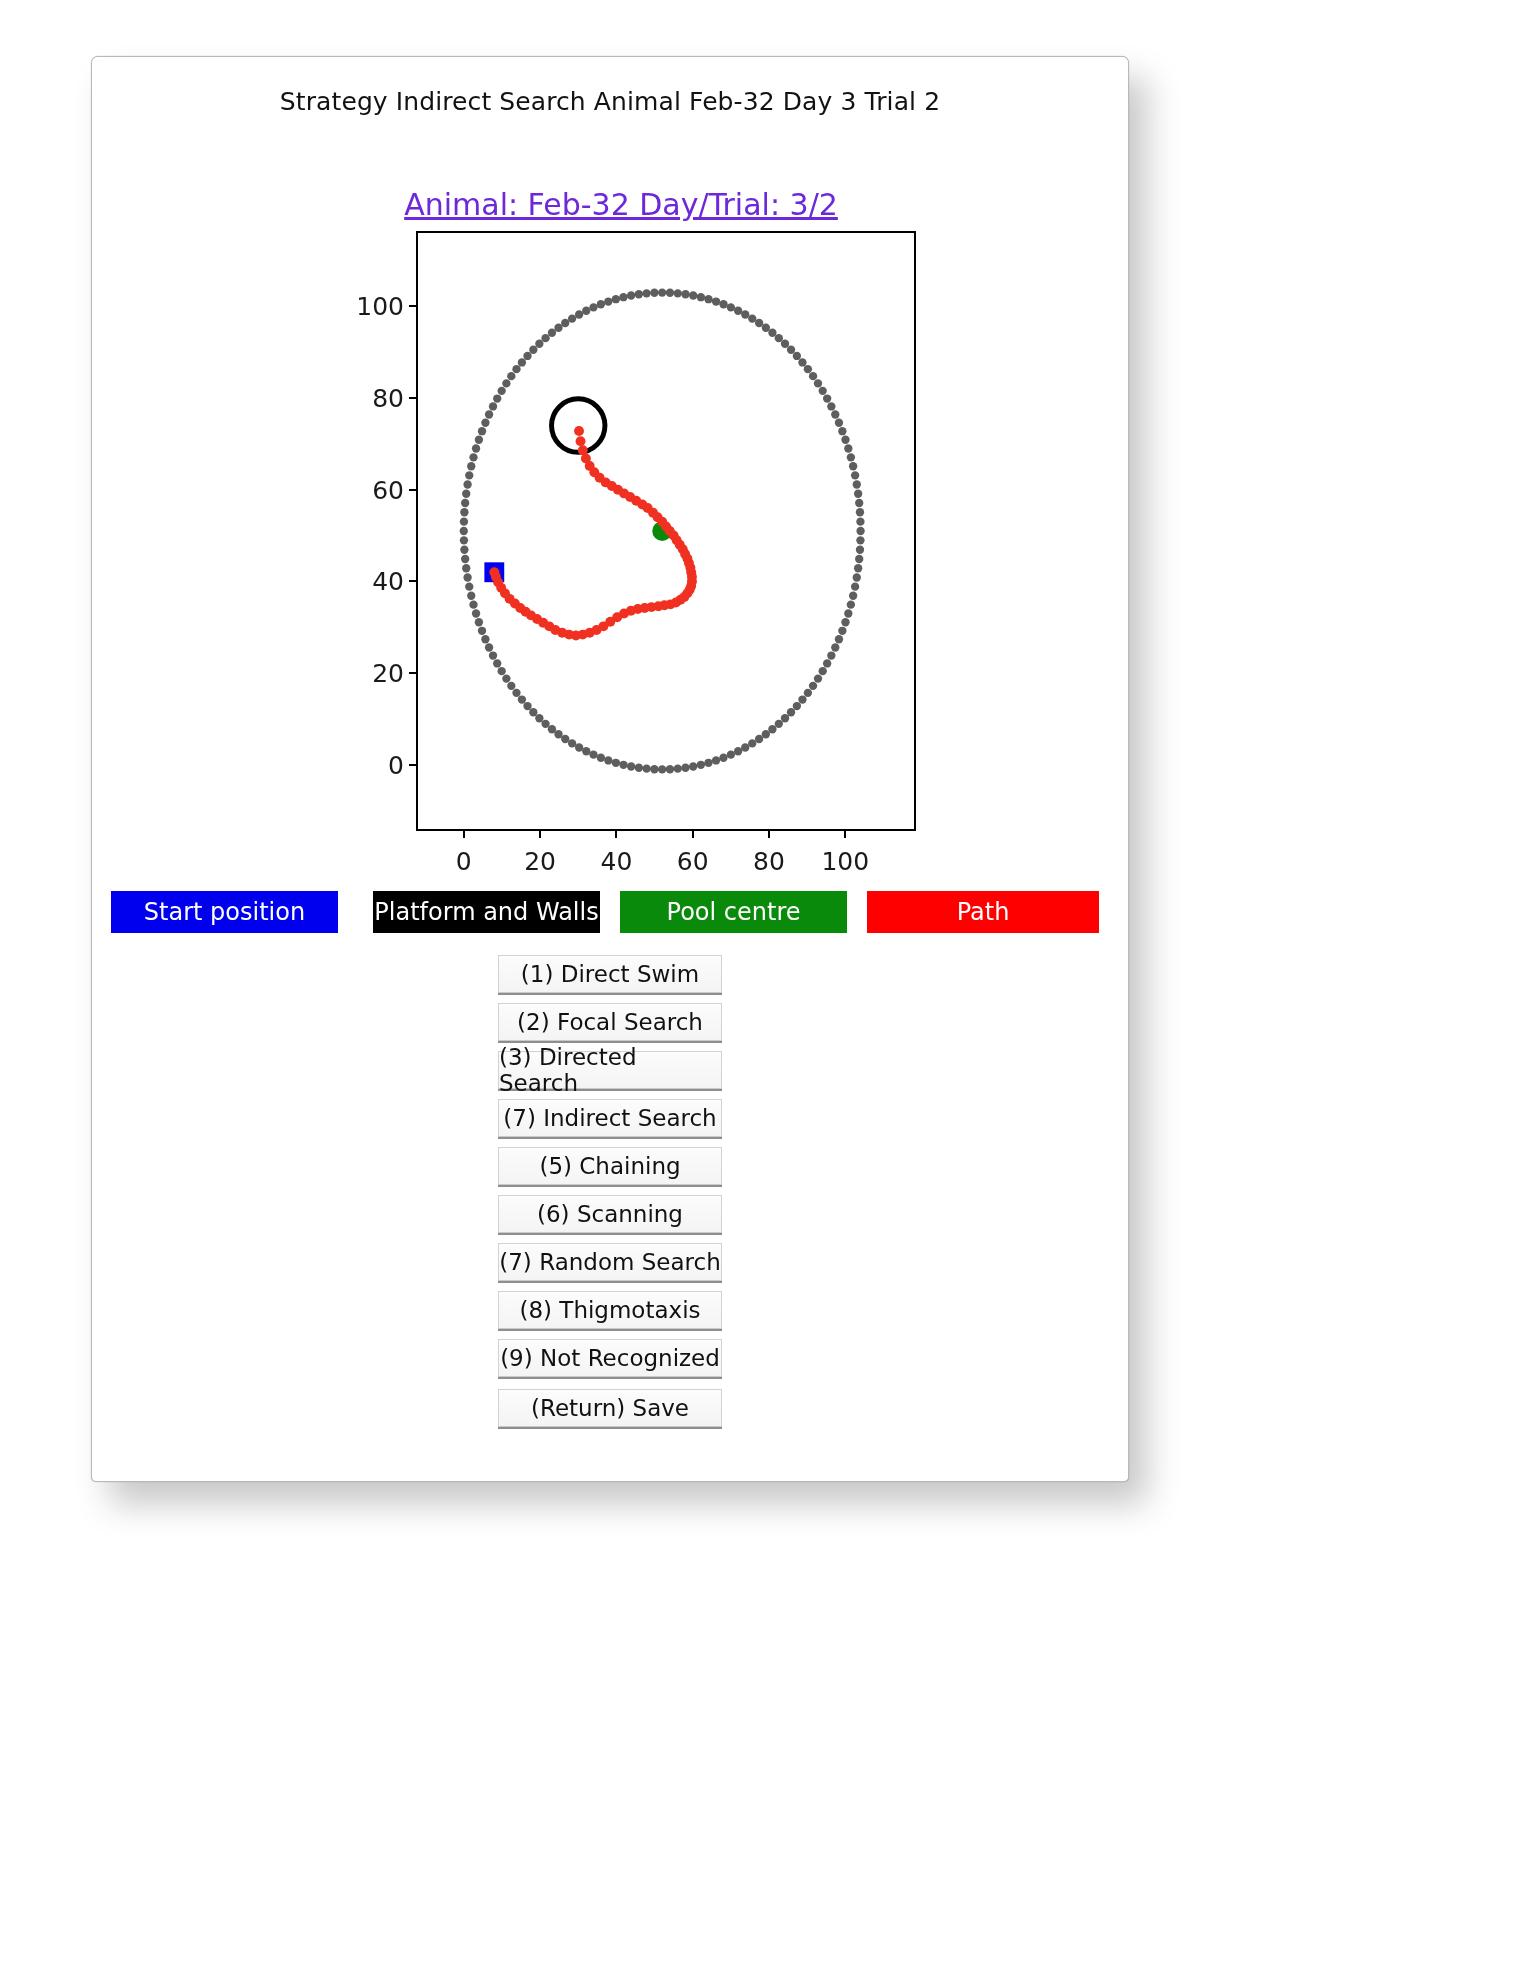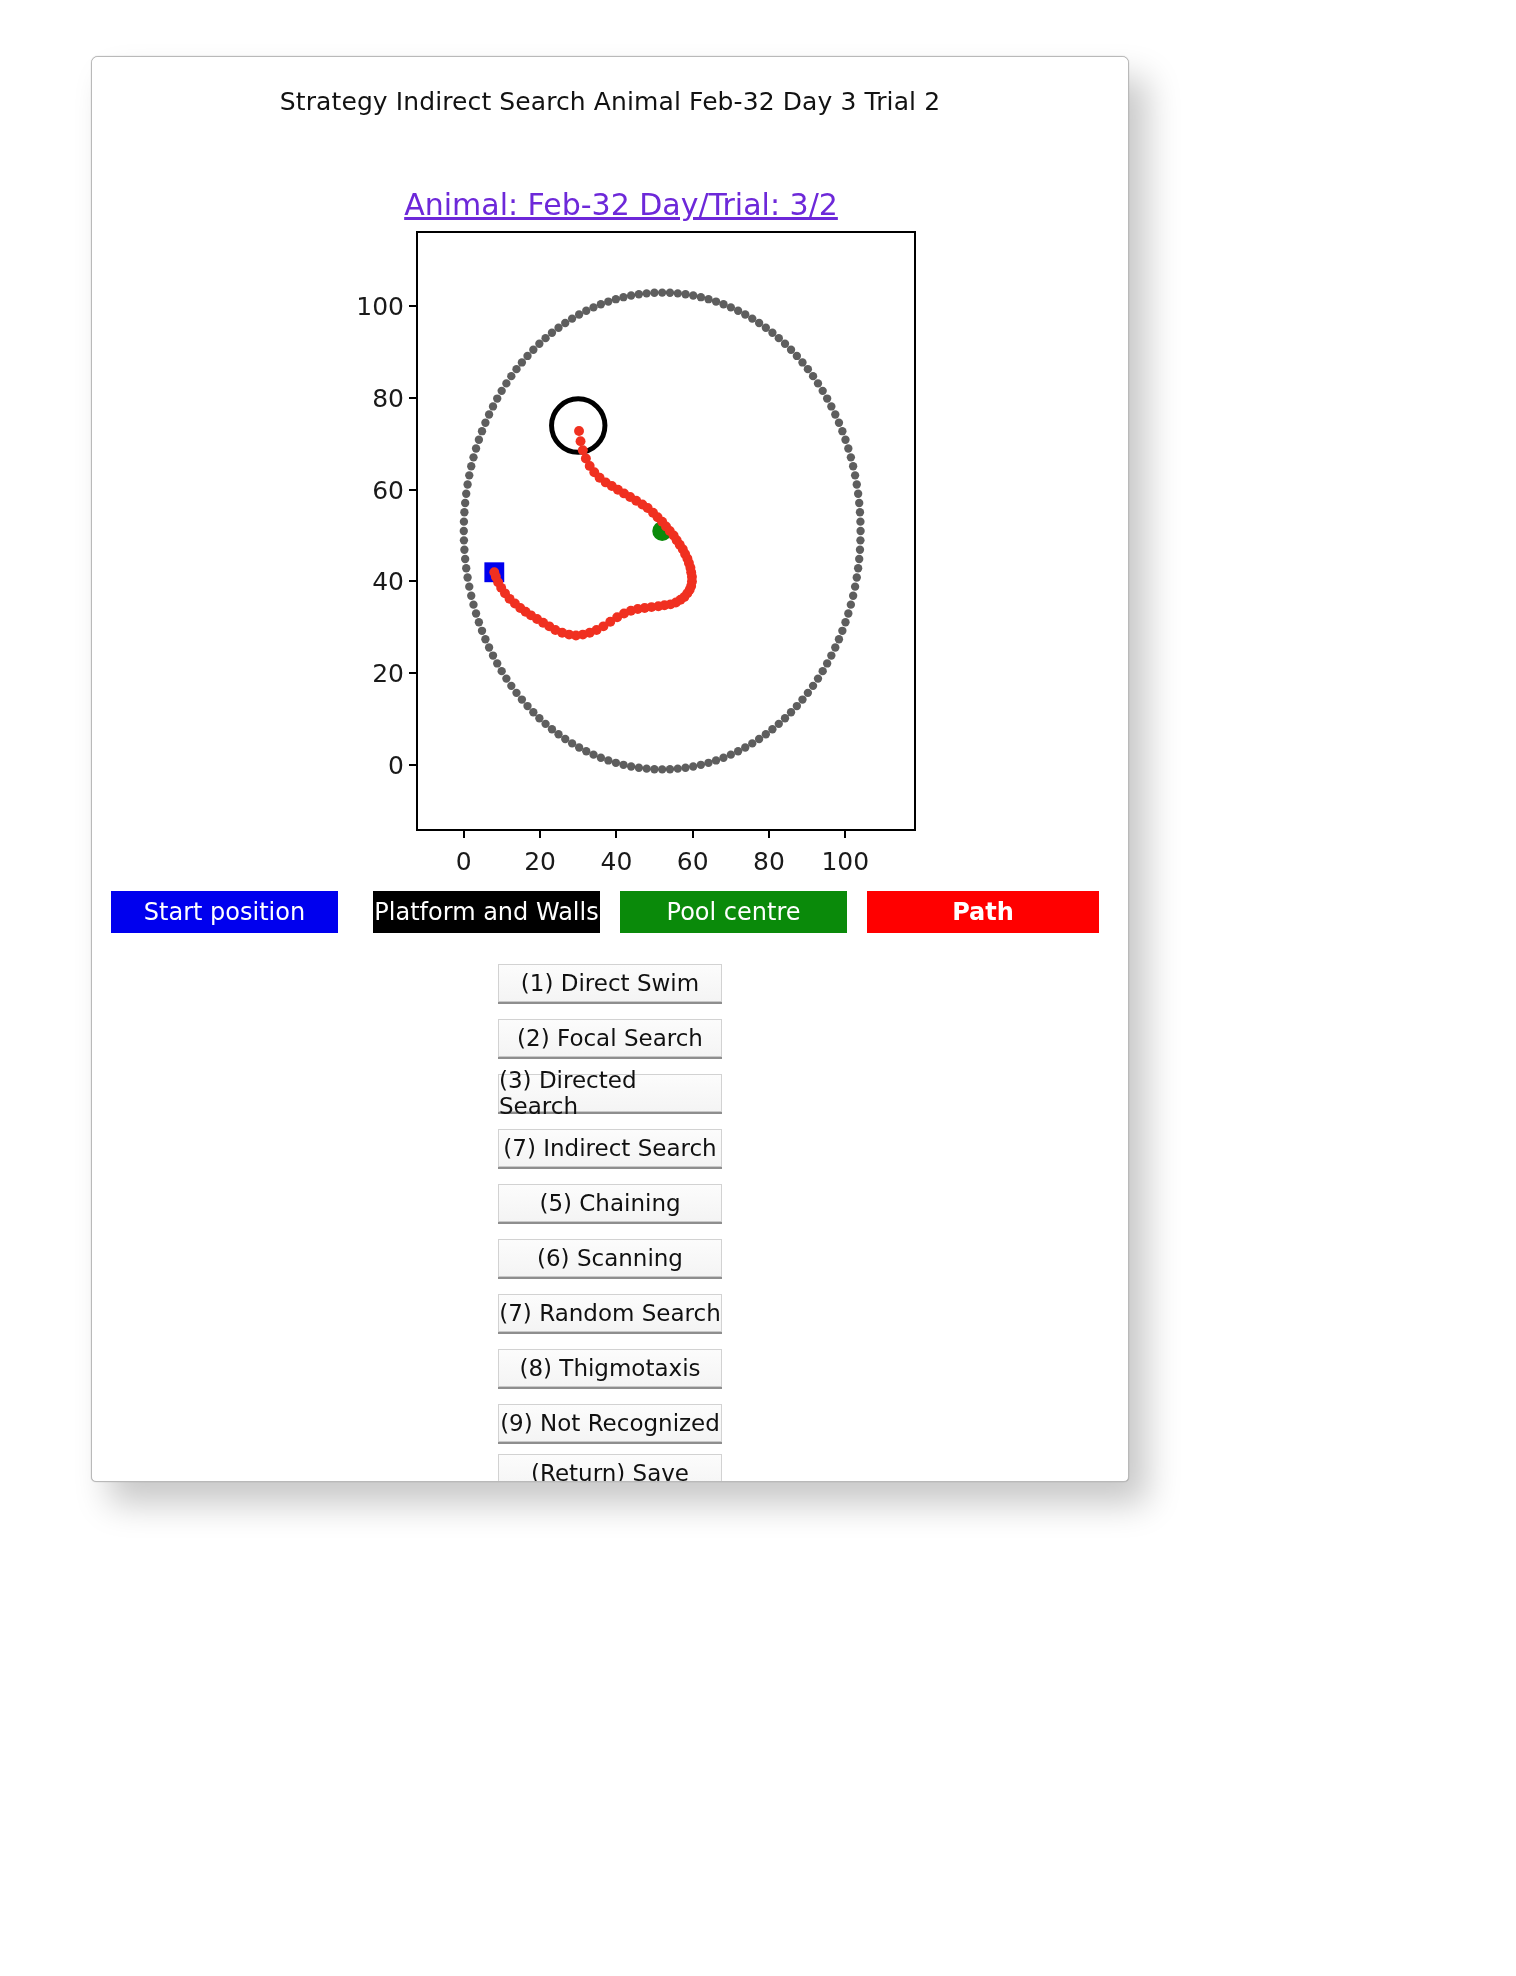--- a/index.html
+++ b/index.html
@@ -68,26 +68,26 @@
   
   .legend{position:absolute;top:834px;left:19px;width:998px;height:52px;}
   .legbar{
     position:absolute;top:0;height:42px;
     display:flex;align-items:center;justify-content:center;
     color:#fff;font-size:24px;
   }
   .legbar.start{left:0;width:227px;}
   .legbar.walls{left:262px;width:227px;}
   .legbar.centre{left:509px;width:227px;}
-  .legbar.path{left:756px;width:232px;font-weight:bold;}
+  .legbar.path{left:756px;width:232px;}
 
   
   .btnlist{position:absolute;top:890px;left:0;right:0;}
   .btn{
-    position:relative;margin:17px auto 10px auto;
+    position:relative;margin:8px auto 10px auto;
     height:38px;width:224px;
     background:linear-gradient(to bottom,#fcfcfc 0%,#f4f4f4 100%);
     border:1px solid #d2d2d2;
     border-bottom:1px solid #c9c9c9;
     box-shadow:0 2px 0 0 #8e8e8e;
     display:flex;align-items:center;justify-content:center;
     font-size:23px;color:#111;
     box-sizing:border-box;
   }
   .btn.save{margin-top:12px;}

